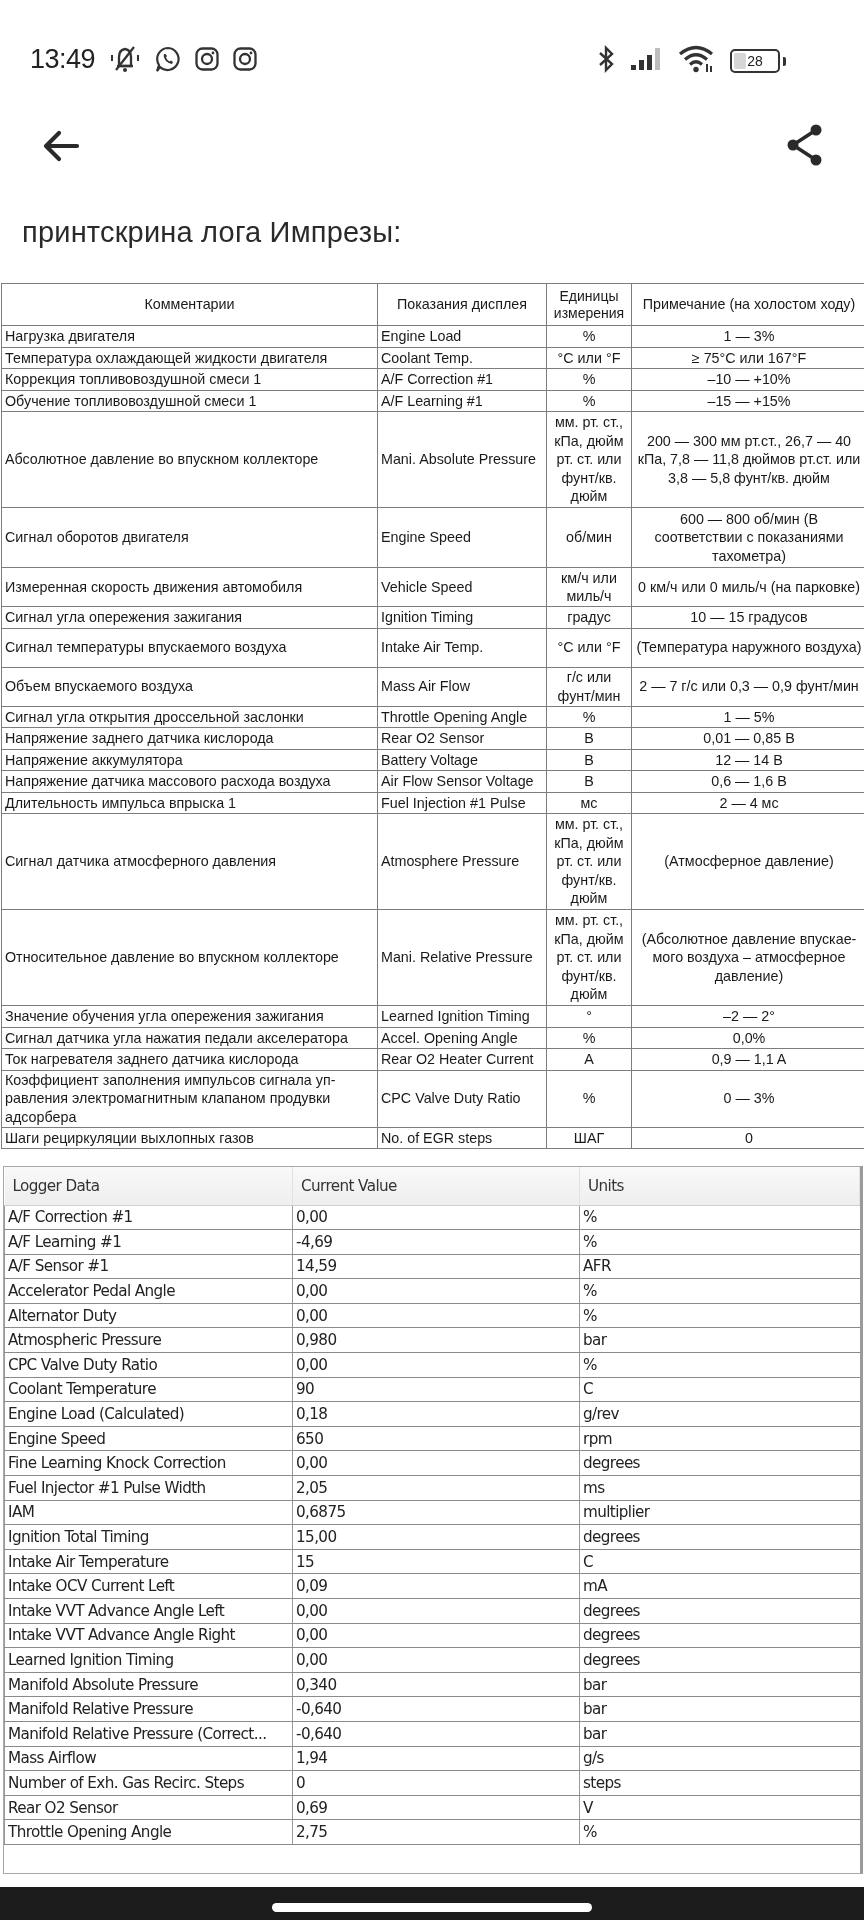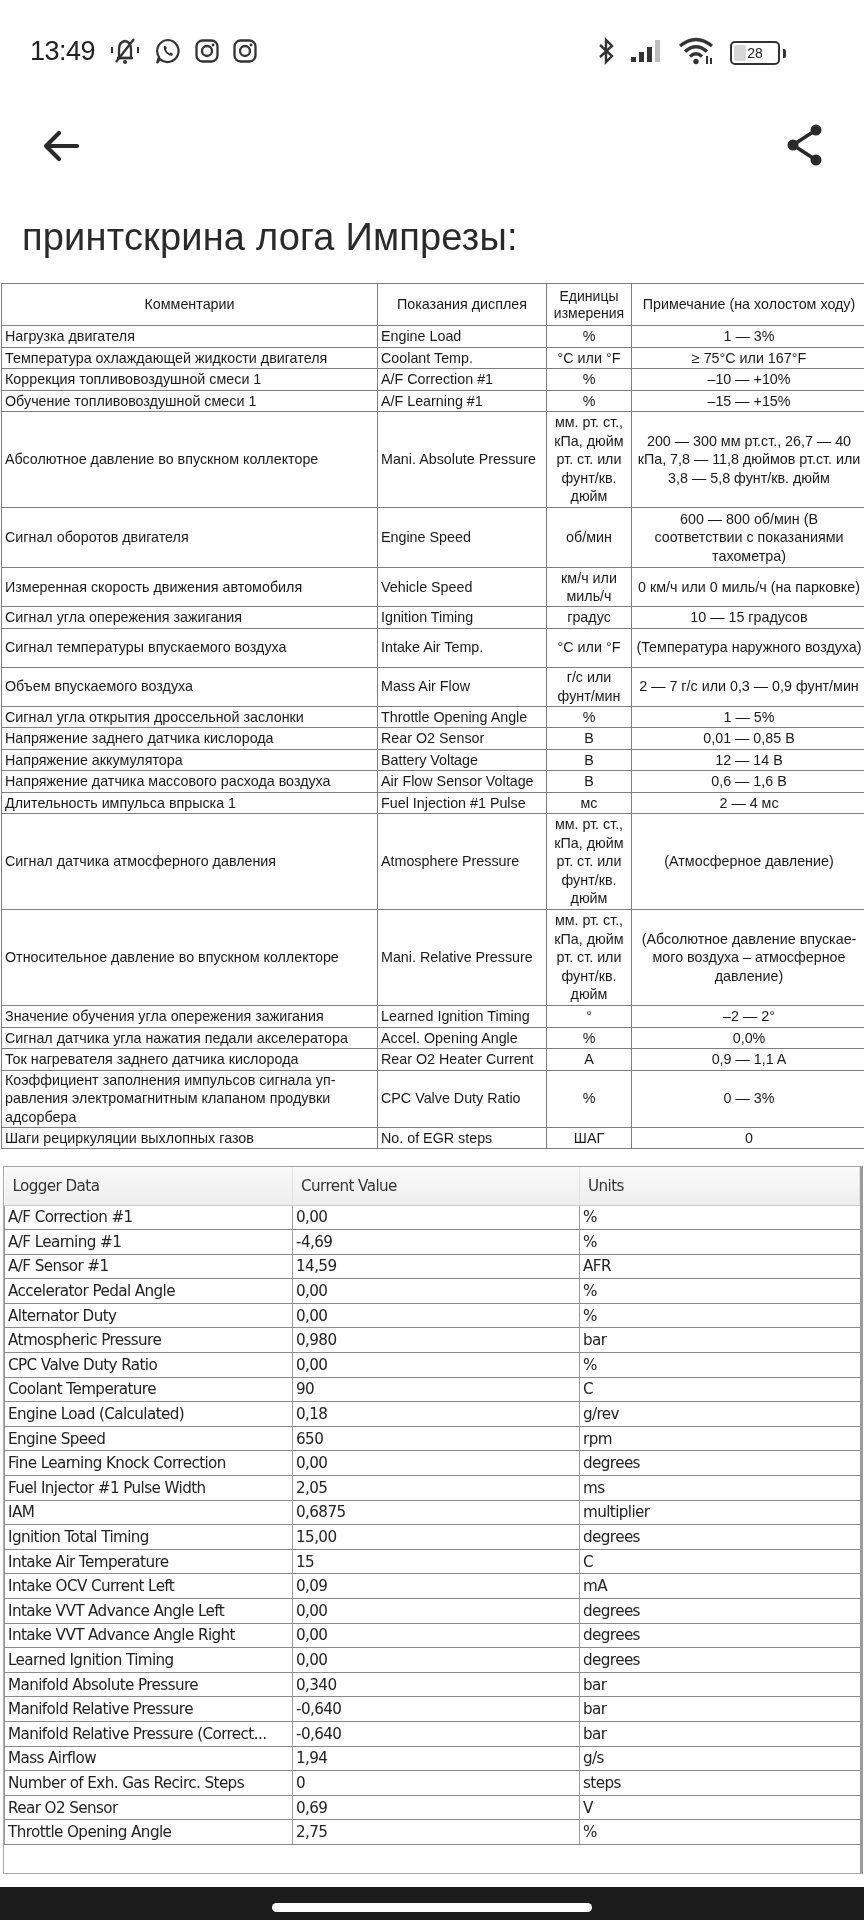--- a/index.html
+++ b/index.html
@@ -1,34 +1,34 @@
 <!DOCTYPE html>
 <html><head>
 <meta charset="utf-8">
 <style>
   * { box-sizing: border-box; margin: 0; padding: 0; }
   html, body { width: 864px; height: 1920px; background: #ffffff; overflow: hidden; }
   body { position: relative; font-family: "Liberation Sans", sans-serif; color: #222; }
 
   
-  .status-bar { position: absolute; left: 0; top: 0; width: 824px; height: 100px; padding-left: 48px; }
+  .status-bar { position: absolute; left: 0; top: 8px; width: 824px; height: 100px; padding-left: 48px; }
   .status-time { position: absolute; left: 30px; top: 36px; font-size: 27px; color: #222; letter-spacing: -0.5px; }
   .status-left-icons { position: absolute; left: 108px; top: 36px; display: flex; gap: 12px; align-items: center; }
   .status-right-icons { position: absolute; right: 38px; top: 36px; display: flex; gap: 14px; align-items: center; }
   .battery { width: 50px; height: 24px; border: 2.5px solid #333; border-radius: 5px; position: relative; display: flex; align-items: center; justify-content: center; font-size: 14px; color: #222; }
   .battery-fill { position: absolute; left: 2px; top: 2px; bottom: 2px; background: #d6d6d6; border-radius: 2px; z-index: 0; }
   .battery-text { position: relative; z-index: 1; }
   .battery-tip { width: 3px; height: 9px; background: #333; border-radius: 0 2px 2px 0; margin-left: -11px; }
 
   
   .app-bar { position: absolute; left: 0; top: 110px; width: 864px; height: 70px; }
   .back-btn { position: absolute; left: 36px; top: 14px; width: 50px; height: 44px; display: flex; align-items: center; justify-content: center; cursor: pointer; }
   .share-btn { position: absolute; right: 34px; top: 10px; width: 50px; height: 50px; display: flex; align-items: center; justify-content: center; cursor: pointer; }
 
-  .post-title { position: absolute; left: 22px; top: 216px; font-size: 38px; color: #2a2a2a; letter-spacing: 0.2px; }
+  .post-title { position: absolute; left: 22px; top: 216px; font-size: 29px; color: #2a2a2a; letter-spacing: 0.2px; }
 
   
   .ref-table { position: absolute; left: 1px; top: 283px; width: 866px; border-collapse: collapse; font-size: 14.3px; color: #1a1a1a; }
   .ref-table td, .ref-table th { border: 1px solid #7d7d7d; padding: 0 3px; line-height: 18.5px; vertical-align: middle; font-weight: normal; }
   .ref-table th { text-align: center; height: 42px; }
   .ref-table td.c1 { width: 376px; text-align: left; }
   .ref-table td.c2 { width: 169px; text-align: left; }
   .ref-table td.c3 { width: 85px; text-align: center; }
   .ref-table td.c4 { text-align: center; }
 

